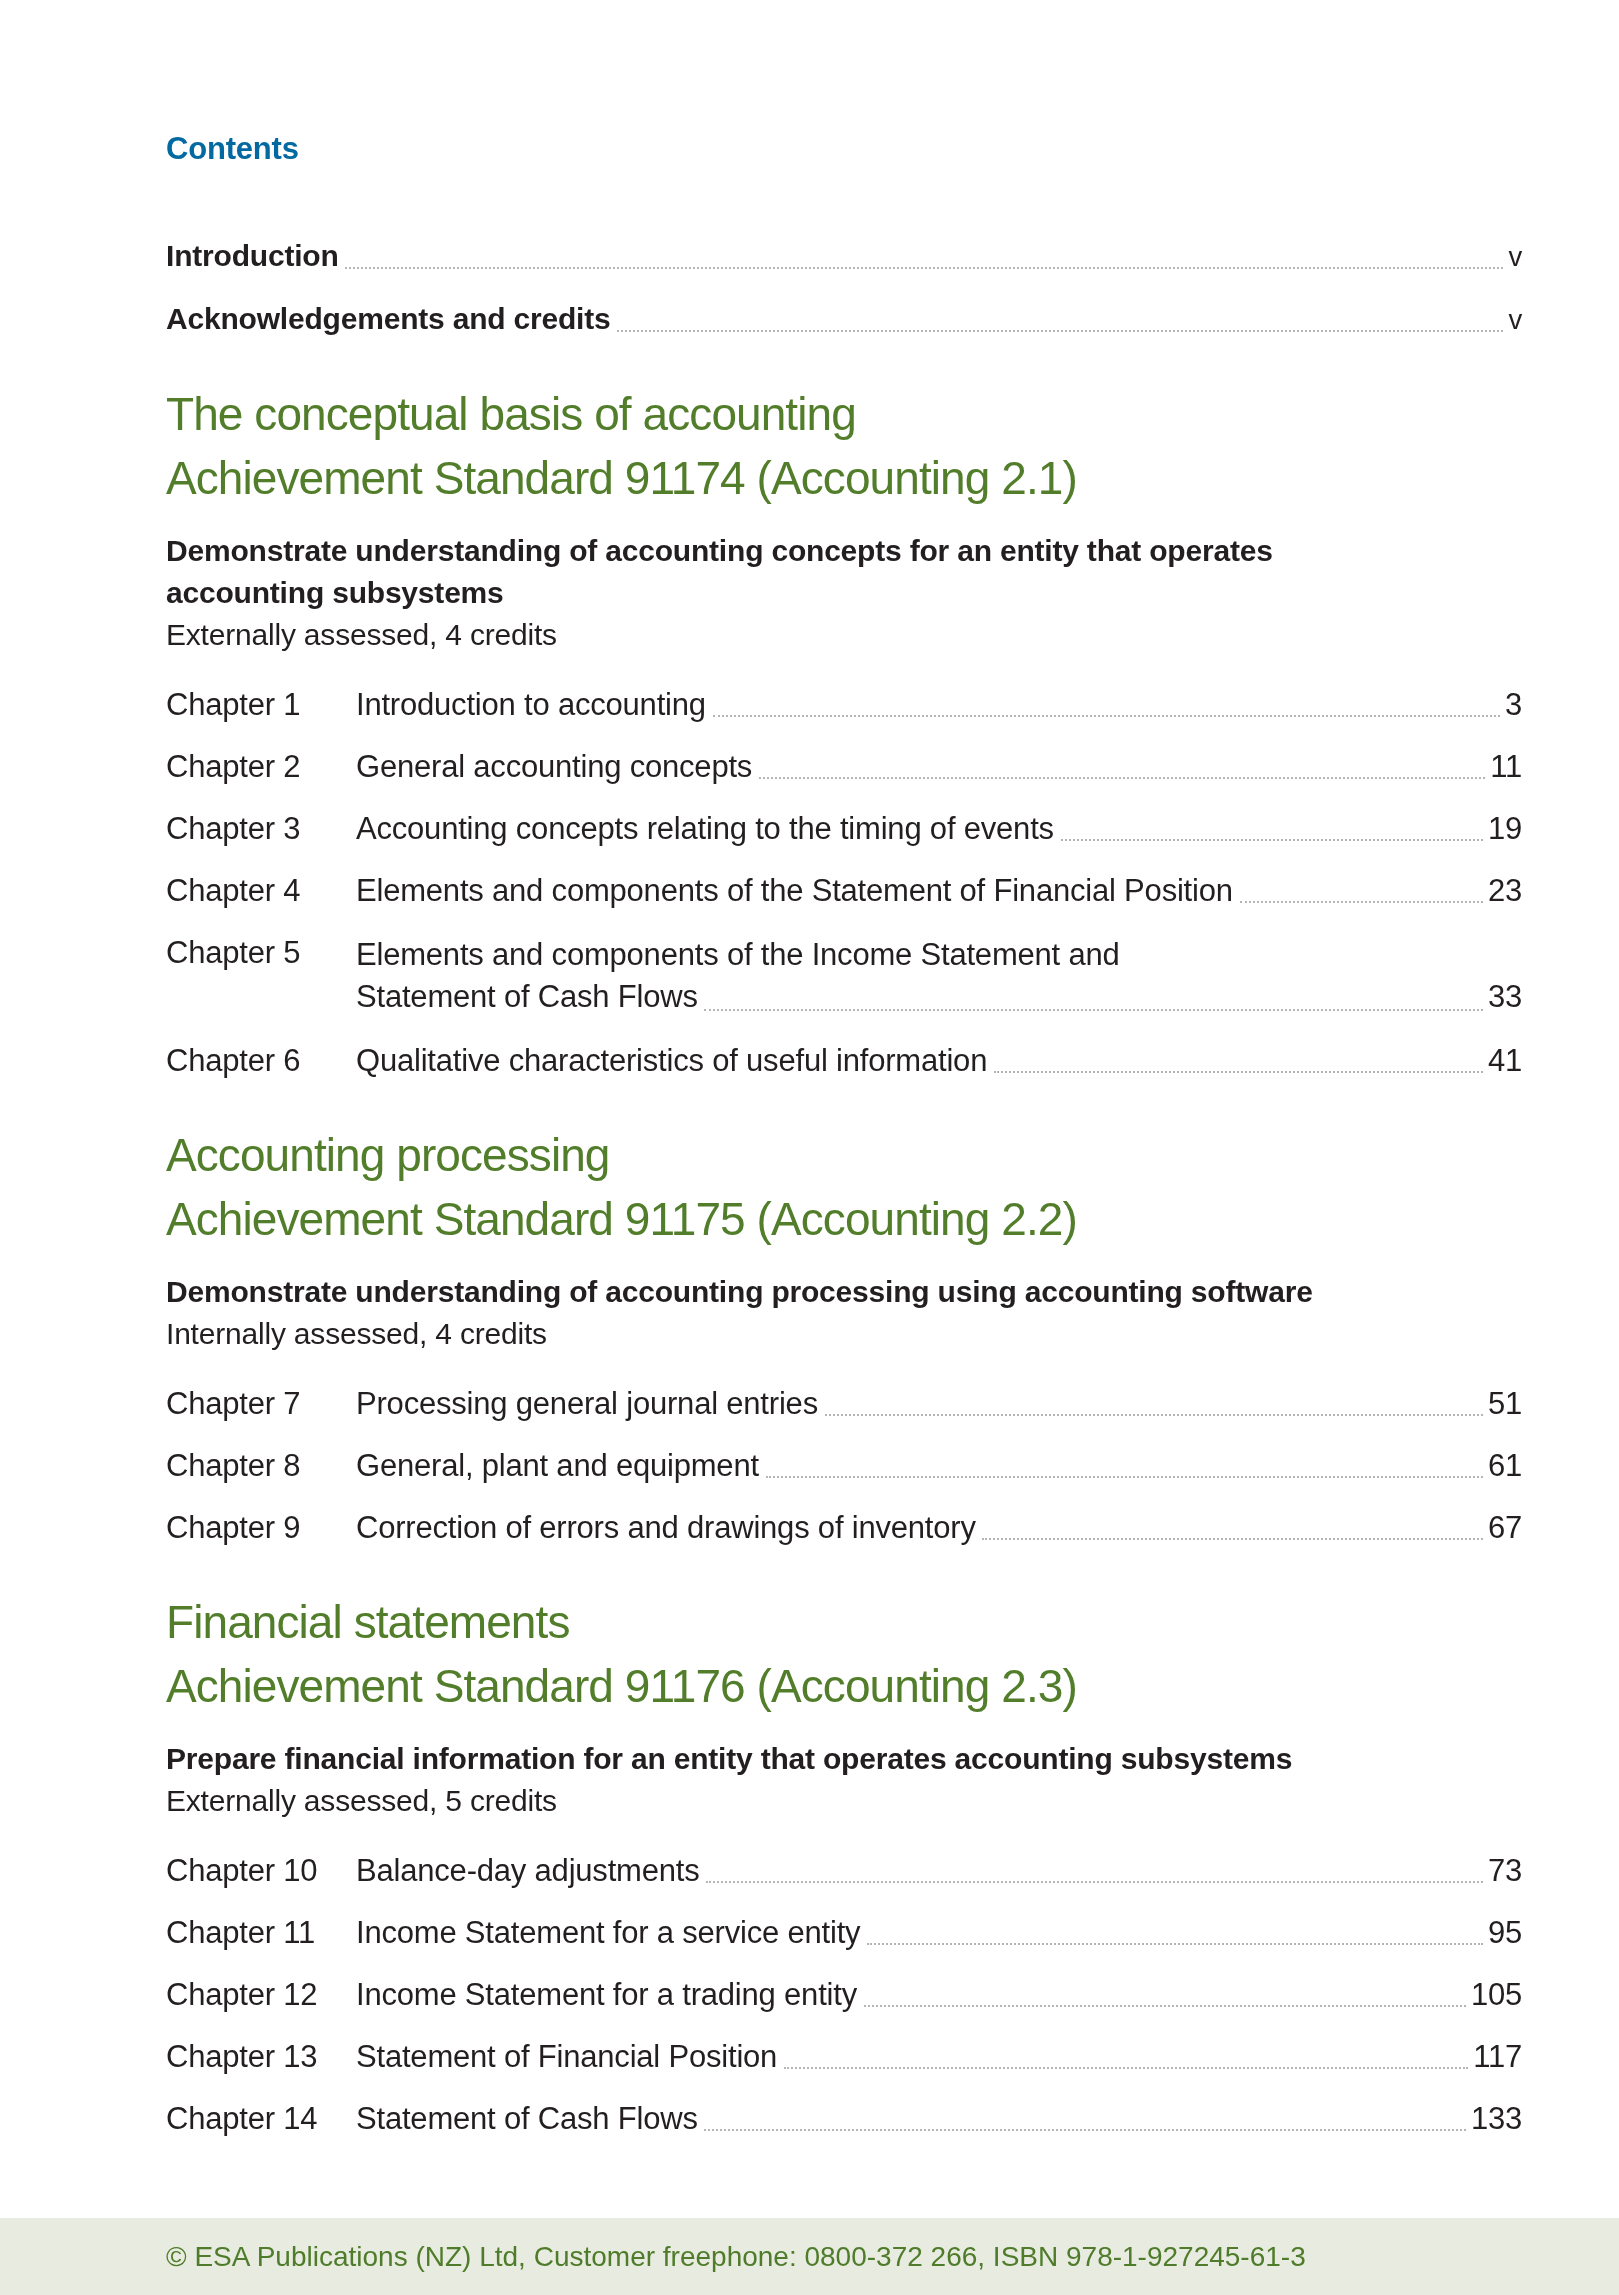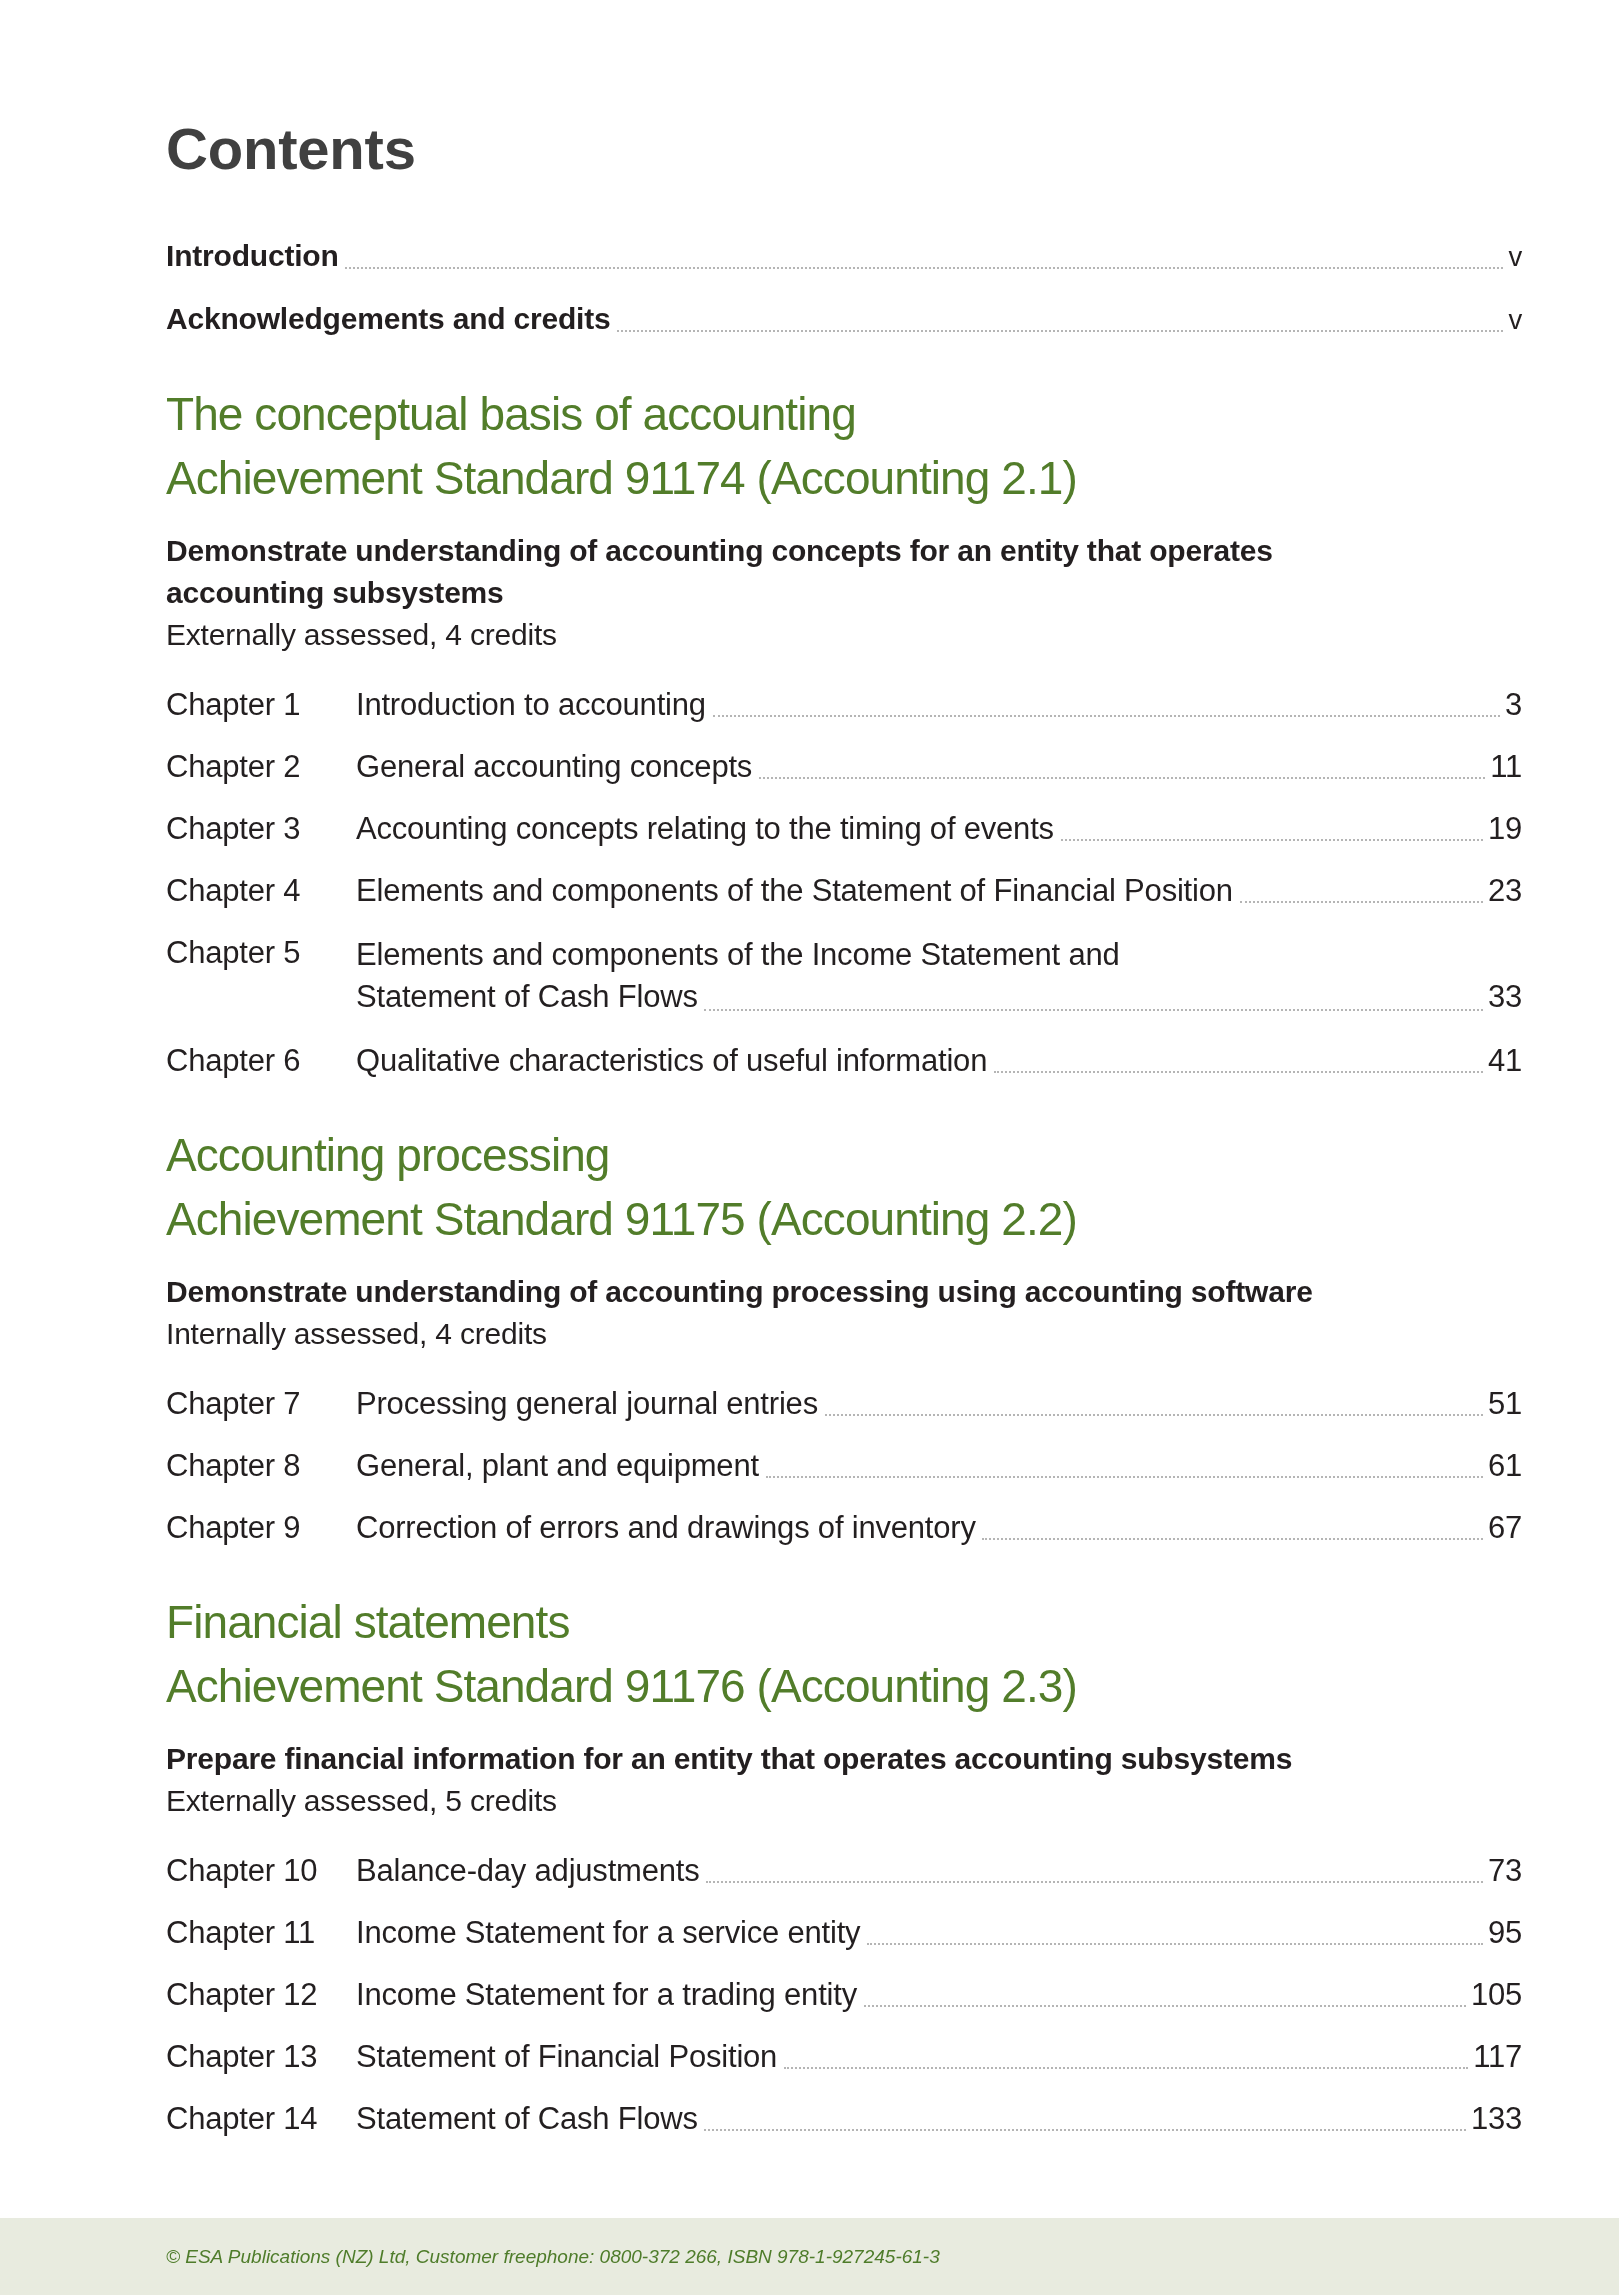--- a/index.html
+++ b/index.html
@@ -11,23 +11,23 @@
     font-family:"Liberation Sans", sans-serif;
     color:#231f20;
     overflow:hidden;
     letter-spacing:-0.015em;
   }
   .content {
     position:absolute;
     left:166px; right:97px; top:125px;
   }
   .page-title {
-    font-size:58px; line-height:47px;
+    font-size:31px; line-height:47px;
     font-weight:bold;
-    color:#404040;
+    color:#0369a1;
     margin-bottom:65px;
   }
   .front-row {
     display:flex; align-items:baseline;
     font-size:30px; line-height:38px;
     margin-bottom:24px;
   }
   .front-label { font-weight:bold; white-space:nowrap; }
   .front-page { font-size:27.5px; white-space:nowrap; }
   .leader {
@@ -68,22 +68,21 @@
   .two-line .wrap-line { line-height:42px; }
   .footer-band {
     position:absolute;
     left:0; right:0; bottom:0;
     height:77px;
     background:#e8ebdf;
     display:flex; align-items:center;
     padding-left:166px;
   }
   .footer-text {
-    font-size:19px;
-    font-style:italic;
+    font-size:28px;
     color:#4e7c2a;
     letter-spacing:0;
   }
 </style>
 </head>
 <body>
 
 <div class="page">
   <div class="content">
 

